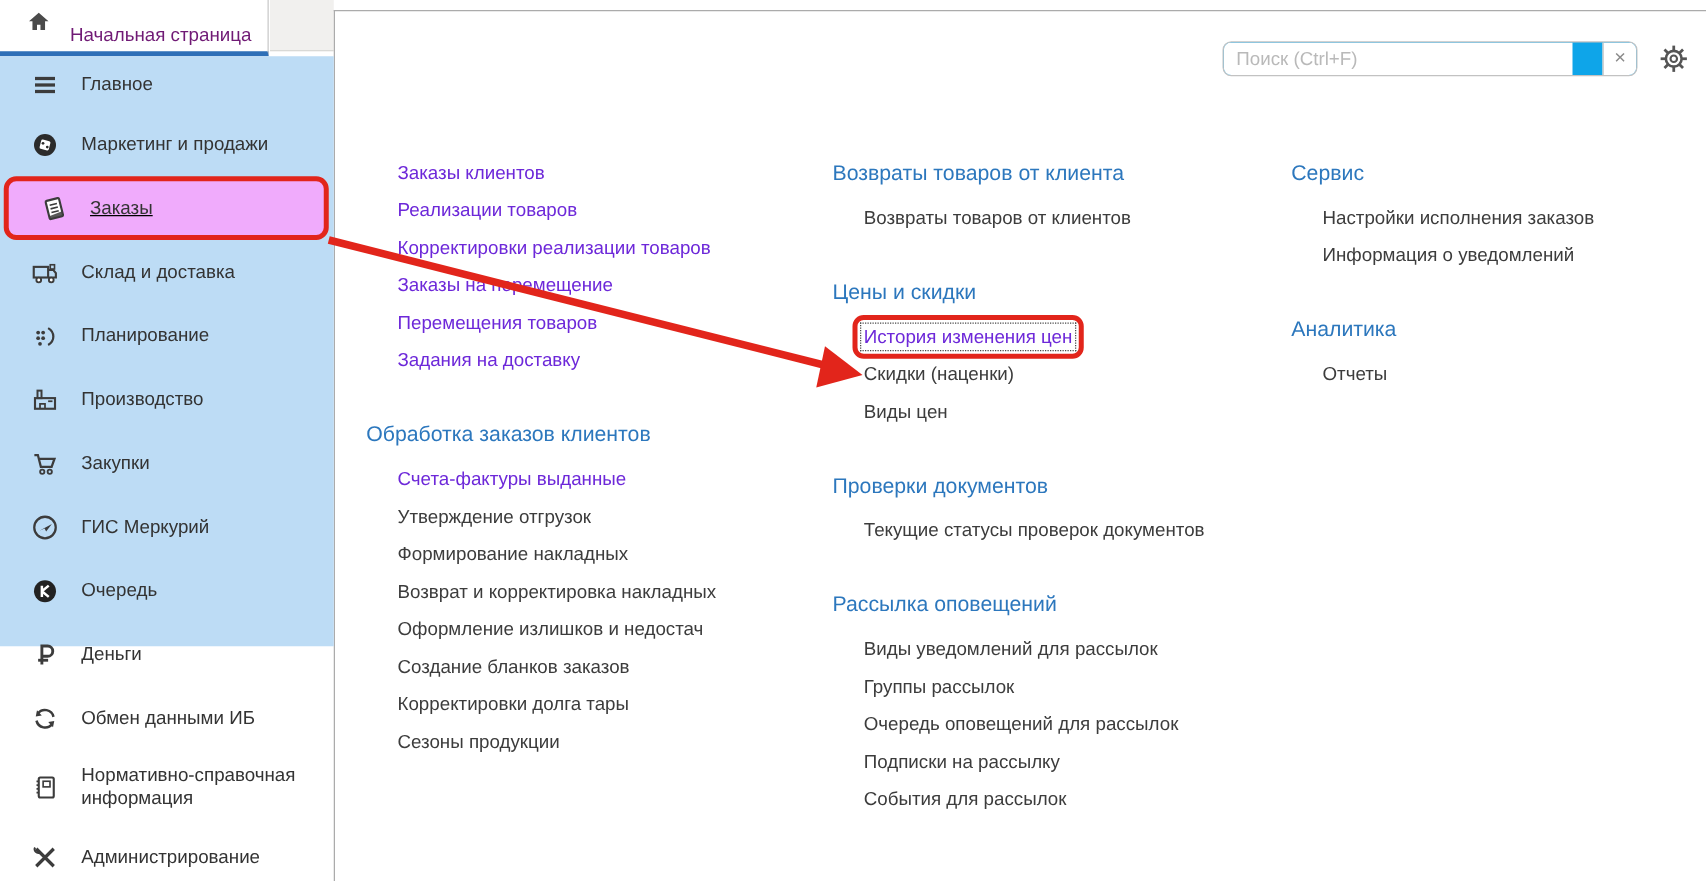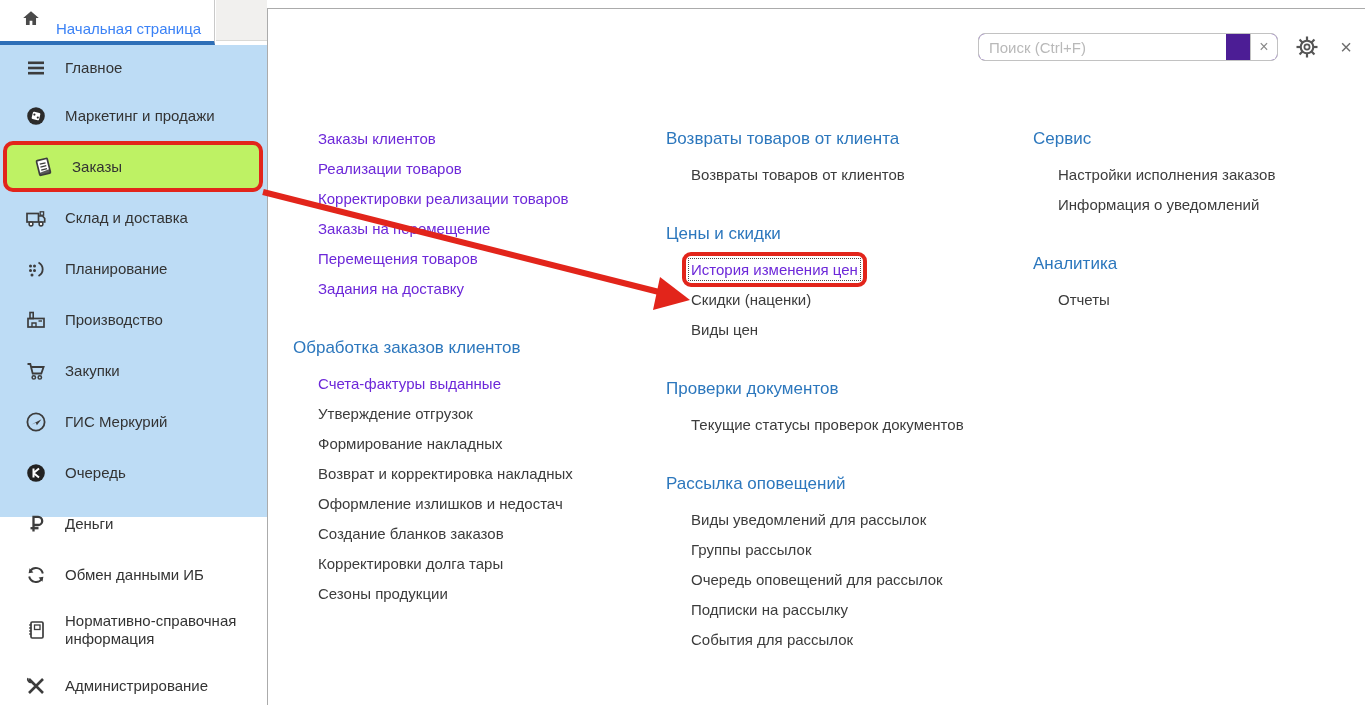--- a/index.html
+++ b/index.html
@@ -5,53 +5,53 @@
   * { margin:0; padding:0; box-sizing:border-box; }
   html,body { width:1365px; height:705px; background:#ffffff; overflow:hidden;
               font-family:"Liberation Sans","DejaVu Sans",sans-serif; }
   body { position:relative; }
 
   
   .tab-strip { position:absolute; left:0; top:0; width:1365px; height:45px; background:#ffffff; }
   .home-tab { position:absolute; left:0; top:0; width:215px; height:45px; background:#ffffff;
               border-right:1px solid #c9c9c9; border-bottom:4px solid var(--accent);
               display:flex; align-items:center; gap:14px; padding-left:20px; cursor:pointer; }
-  .home-tab .tab-label { font-size:15px; color:#3b82f6; white-space:nowrap;margin-top:16px; }
+  .home-tab .tab-label { font-size:15px; color:#701a75; white-space:nowrap;margin-top:16px; }
   .tab-filler { position:absolute; left:216px; top:0; width:51px; height:41px; background:#f1f0ee;
                 border-bottom:1px solid #d9d9d6; }
 
   
   .main-panel { position:absolute; left:267px; top:8px; width:1098px; height:697px;
                 background:#ffffff; border-top:1px solid #ababab; border-left:1px solid #ababab; }
 
   
   .topbar { position:absolute; left:978px; top:33px; height:28px; display:flex; align-items:center; }
-  .search-group { display:flex; align-items:stretch; height:28px; width:300px;
-                  border:1px solid #c2c2c2; border-radius:7px; overflow:hidden; background:#4c1d95;gap:24px; }
+  .search-group { display:flex; align-items:stretch; height:28px; width:332px;
+                  border:1px solid #c2c2c2; border-radius:7px; overflow:hidden; background:#0ea5e9;gap:24px; }
   .search-input { flex:1; border:none; outline:none; padding:0 10px; font-size:15px;
                   font-family:inherit; color:#3a3a3a; }
   .search-input::placeholder { color:#b9b9b9; }
   .search-clear { width:27px; border:none; border-left:1px solid #c2c2c2; background:#fff;
                   color:#8a8a8a; font-size:16px; cursor:pointer; line-height:26px; }
   .icon-btn { background:none; border:none; cursor:pointer; display:flex; align-items:center;
               justify-content:center; }
   .gear-btn { margin-left:16px; width:26px; height:26px; }
   .close-btn { margin-left:14px; width:24px; height:24px; color:#6e6e6e; font-size:20px;
                font-weight:400; }
 
   
   .sidebar { position:absolute; left:0; top:45px; width:267px; height:472px; background:#bddcf5; }
   .sb-item { height:51px; display:flex; align-items:center; gap:17px; padding-left:24px;
              cursor:pointer; }
   .sb-item:first-child { height:45px; }
   .sb-item.two-line { height:60px; }
   .sb-item .sb-icon { width:24px; height:24px; flex:0 0 24px; display:flex; align-items:center; }
   .sb-item .sb-label { font-size:15px; color:#333333; line-height:18px; padding-right:8px; }
-  .sb-item.active { background:#bef264; border:4px solid var(--hl); border-radius:10px;
-                    margin:0 4px 0 3px; }
+  .sb-item.active { background:#f0abfc; border:4px solid var(--hl); border-radius:10px;
+                    margin:0 4px 0 3px;text-decoration:underline; }
 
   
   .col { position:absolute; top:124px; }
   .col-1 { left:293px; width:350px; }
   .col-2 { left:666px; width:350px; }
   .col-3 { left:1033px; width:320px; }
   .section-title { font-size:17px; color:#2c77bd; line-height:30px; margin-bottom:6px;
                    cursor:pointer; }
   .section + .section .section-title { margin-top:29px; }
   .section.no-title + .section .section-title { margin-top:29px; }

